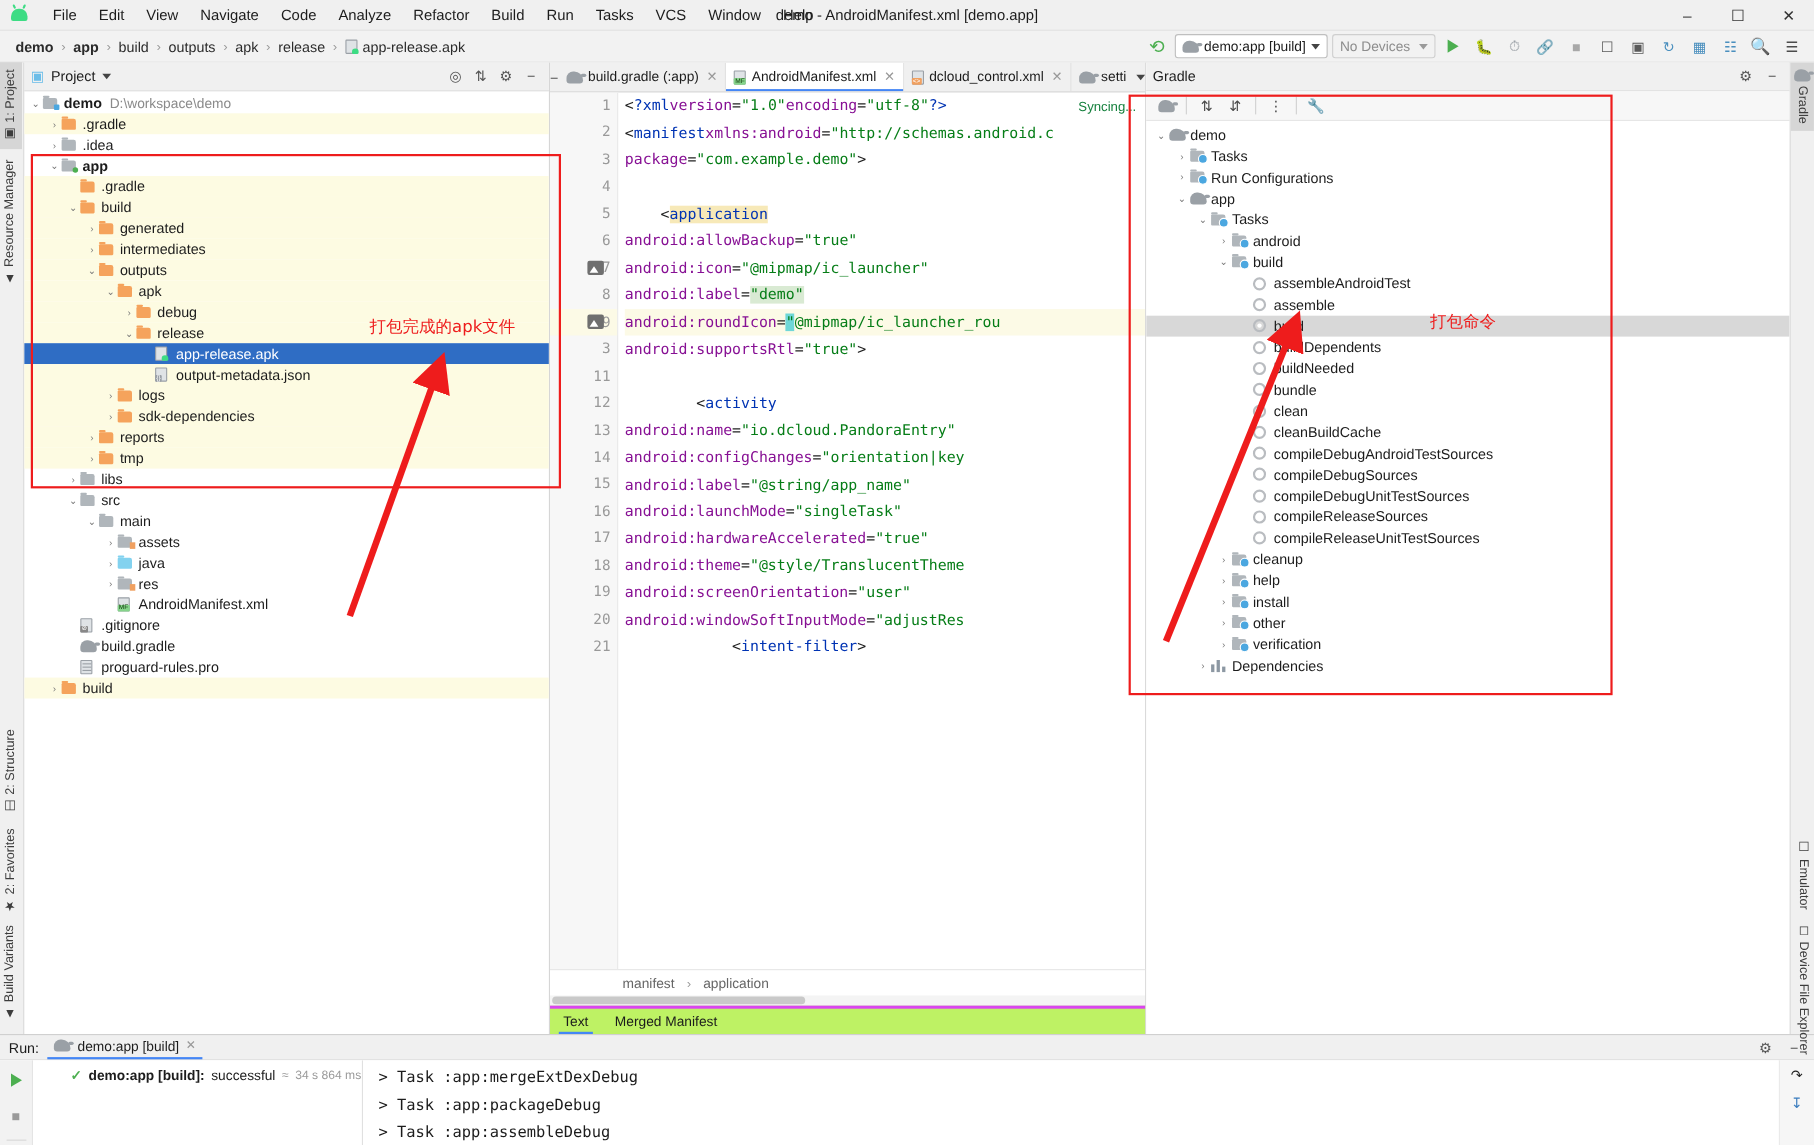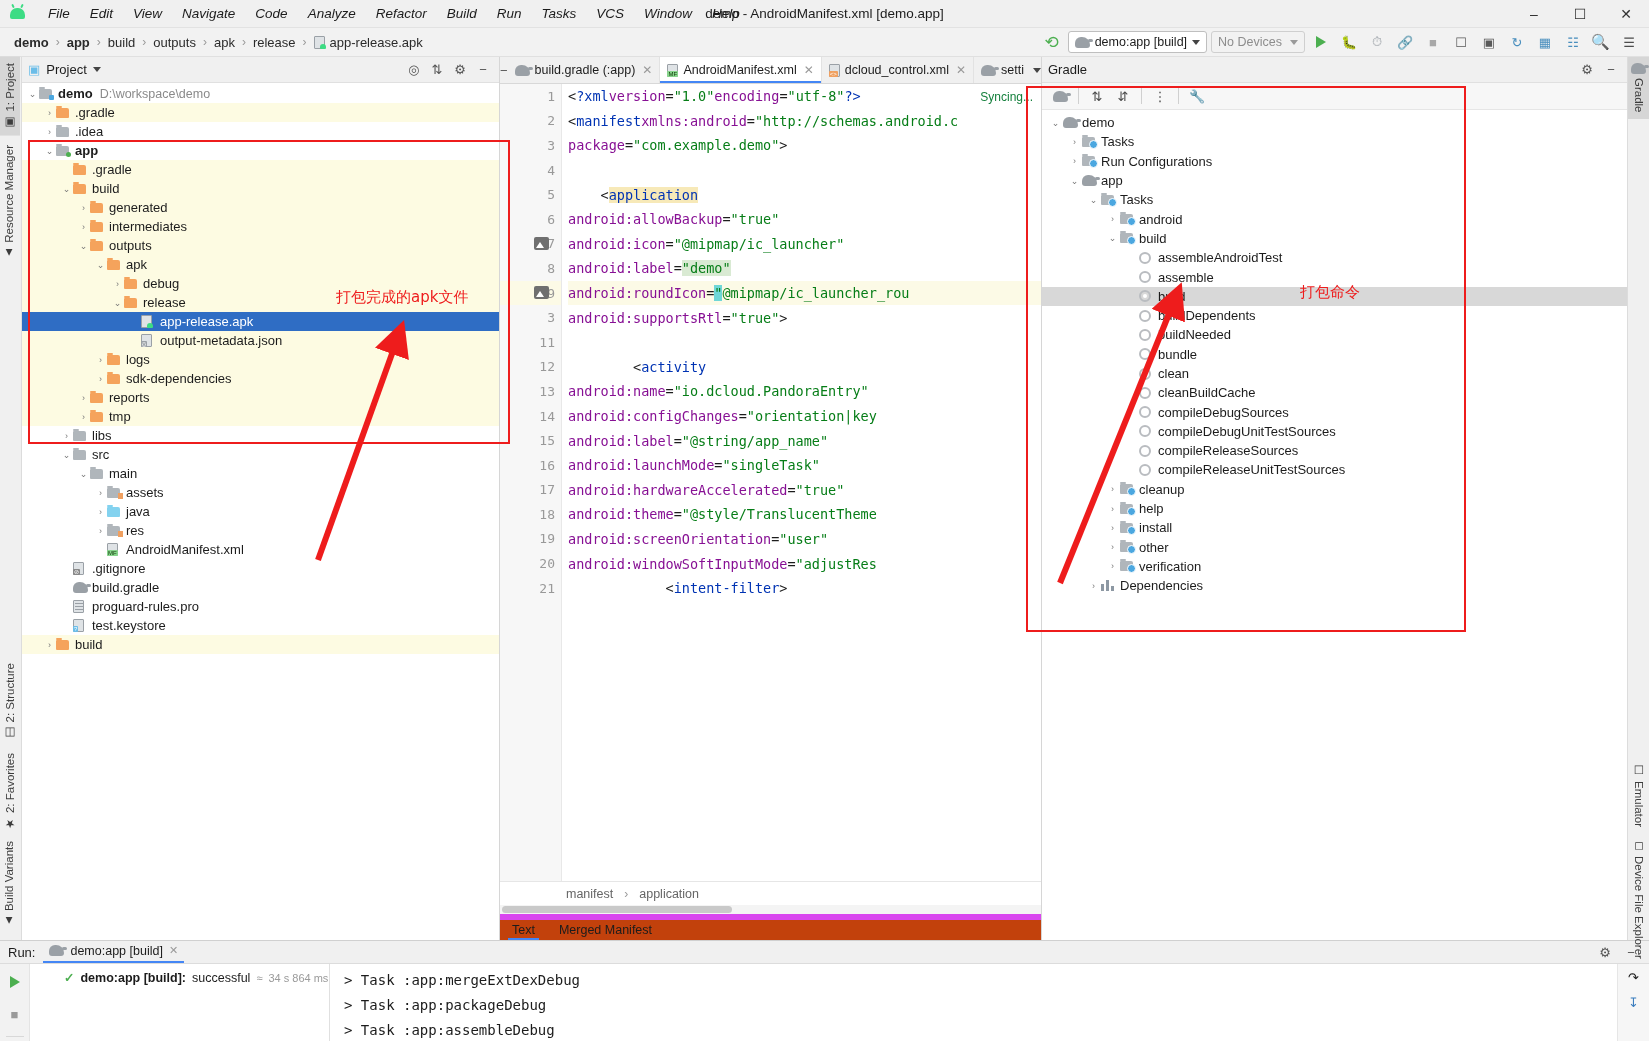--- a/index.html
+++ b/index.html
@@ -14,21 +14,21 @@
 
   
   .titlebar { height:28px; background:#f0f0f0; display:flex; align-items:center;
               border-bottom:1px solid #e2e2e2; position:relative; }
   .win-icon { width:26px; height:20px; display:flex; align-items:center; justify-content:center; margin-left:4px;}
   .android-logo { width:15px; height:11px; background:#3ddc84; border-radius:7px 7px 2px 2px; position:relative;}
   .android-logo:before,.android-logo:after{content:"";position:absolute;width:2px;height:4px;background:#3ddc84;top:-4px;border-radius:1px;}
   .android-logo:before{left:2px;transform:rotate(-25deg);}
   .android-logo:after{right:2px;transform:rotate(25deg);}
   .menu { display:flex; align-items:center; gap:0px; margin-left:8px; }
-  .menu-item { padding:3px 10px; font-size:13.5px; color:#1c1c1c; cursor:default;font-style:italic;}
+  .menu-item { padding:3px 10px; font-size:13.5px; color:#1c1c1c; cursor:default;}
   .win-title { position:absolute; left:0; right:0; text-align:center; font-size:13.5px; color:#1c1c1c; pointer-events:none;}
   .win-btns { margin-left:auto; display:flex; }
   .win-btn { width:46px; height:28px; display:flex; align-items:center; justify-content:center; font-size:14px; color:#333;}
 
   
   .navbar { height:29px; background:#f2f2f2; display:flex; align-items:center; border-bottom:1px solid #e0e0e0; padding-left:12px;}
   .crumb { font-size:13px; color:#2b2b2b; padding:0 2px;}
   .crumb.bold{font-weight:bold;}
   .crumb-sep{ color:#9a9a9a; margin:0 5px; font-size:12px;}
   .crumb-file{display:flex;align-items:center;gap:5px;}
@@ -97,21 +97,21 @@
            position:relative;}
   .gline .imgic{position:absolute;left:34px;top:5px;width:15px;height:13px;background:#6f6f6f;border-radius:2px;}
   .gline .imgic:after{content:"";position:absolute;left:2px;bottom:2px;width:0;height:0;border-left:4px solid transparent;border-right:4px solid transparent;border-bottom:6px solid #fff;}
   .gline.cur{background:#fcfae6;}
   .code { flex:1; position:relative; overflow:hidden; padding-left:6px; }
   .cl { height:24.6px; display:flex; align-items:center; white-space:pre; }
   .cl.cur{background:#fcfae6;} .tag{color:#0033b3;} .attr{color:#871094;} .str{color:#067d17;} .hlw{background:#f7e9b8;} .hlg{background:#d9ead3;} .hlc{background:#6fd7d7;}
   .syncing{position:absolute;right:8px;top:6px;font-family:"Liberation Sans",sans-serif;font-size:12px;color:#15803d;}
   .bread-bottom{height:24px;background:#fff;border-top:1px solid #e6e6e6;display:flex;align-items:center;padding-left:66px;
                 font-size:12.5px;color:#666;gap:6px;}
-  .ed-tabs{height:26px;background:#c2410c;border-top:6px solid #d946ef;display:flex;align-items:stretch;}
+  .ed-tabs{height:26px;background:#bef264;border-top:3px solid #d946ef;display:flex;align-items:stretch;}
   .ed-tab{padding:0 12px;display:flex;align-items:center;font-size:12.5px;position:relative;}
   .ed-tab.active:after{content:"";position:absolute;left:8px;right:8px;bottom:0;height:2px;background:#4486f5;}
 
   
   .gradle-panel{flex:1;background:#fff;display:flex;flex-direction:column;}
   .g-head{height:26px;background:#f0f0f0;display:flex;align-items:center;padding:0 6px;border-bottom:1px solid #e0e0e0;
           justify-content:space-between;}
   .g-toolbar{height:27px;background:#f7f7f7;display:flex;align-items:center;gap:2px;padding:0 6px;border-bottom:1px solid #e6e6e6;}
   .g-tb{width:24px;height:21px;display:flex;align-items:center;justify-content:center;color:#4a4a4a;font-size:13px;}
   .g-sep{width:1px;height:16px;background:#d0d0d0;margin:0 4px;}
@@ -473,29 +473,20 @@
               <span class="filei">
                 <span class="lines">
                   <i></i>
                   <i></i>
                   <i></i>
                 </span>
               </span>
             </span>
             <span class="lbl" style="">proguard-rules.pro</span>
           </div>
-          <div class="tnode" style="padding-left: 38px;">
-            <span class="arw"></span>
-            <span class="ico">
-              <span class="filei">
-                <span class="bdg" style="background:#6bbde8;">?</span>
-              </span>
-            </span>
-            <span class="lbl" style="">test.keystore</span>
-          </div>
           <div class="tnode hl" style="padding-left: 21px;">
             <span class="arw">›</span>
             <span class="ico">
               <span class="fold"></span>
             </span>
             <span class="lbl" style="">build</span>
           </div>
         </div>
     </div>
 
@@ -760,20 +751,27 @@
             <span class="ico">
               <span class="gear"></span>
             </span>
             <span>cleanBuildCache</span>
           </div>
           <div class="gnode" style="padding-left: 82px;">
             <span class="arw"></span>
             <span class="ico">
               <span class="gear"></span>
             </span>
+            <span>compileDebugAndroidTestSources</span>
+          </div>
+          <div class="gnode" style="padding-left: 82px;">
+            <span class="arw"></span>
+            <span class="ico">
+              <span class="gear"></span>
+            </span>
             <span>compileDebugSources</span>
           </div>
           <div class="gnode" style="padding-left: 82px;">
             <span class="arw"></span>
             <span class="ico">
               <span class="gear"></span>
             </span>
             <span>compileDebugUnitTestSources</span>
           </div>
           <div class="gnode" style="padding-left: 82px;">

